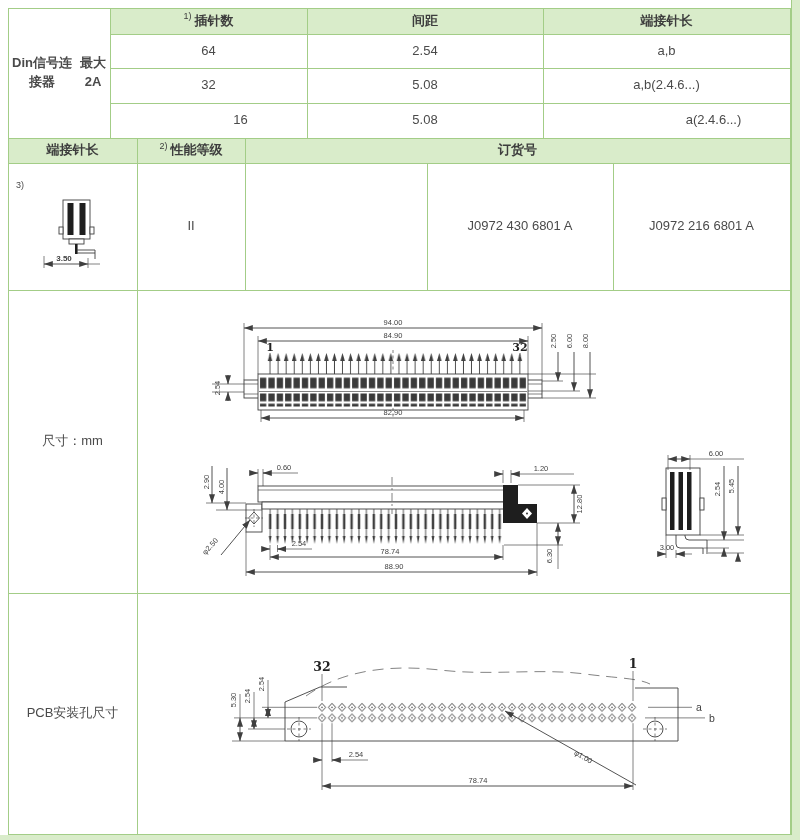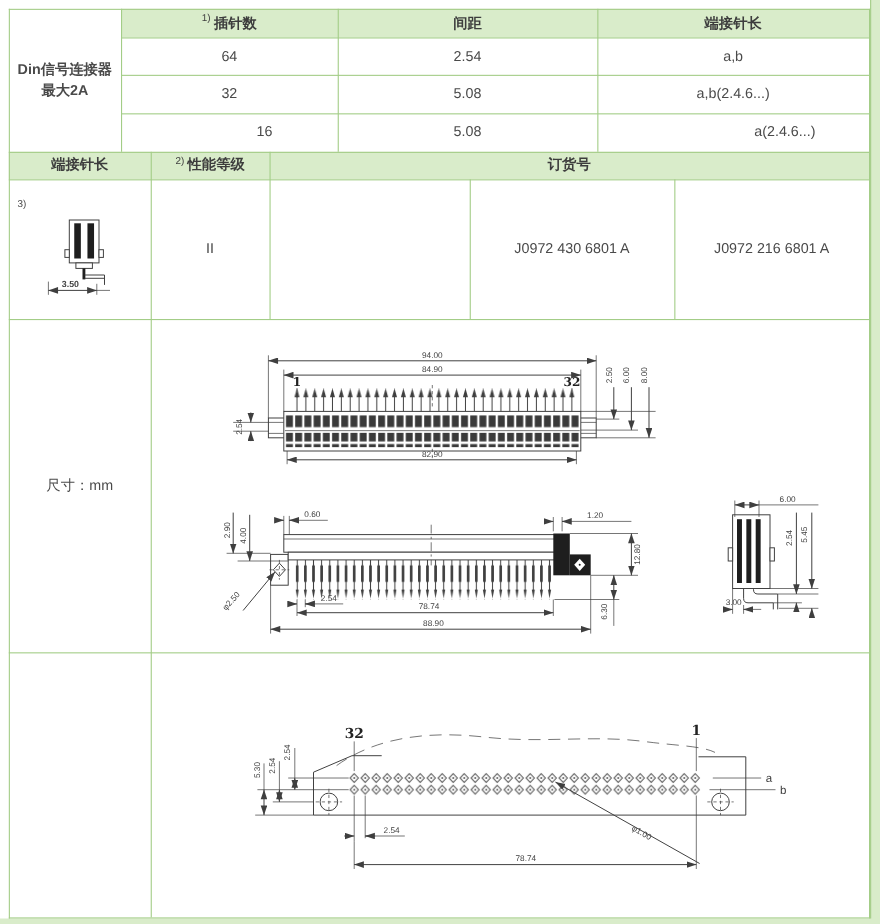--- a/index.html
+++ b/index.html
@@ -6,21 +6,21 @@
   .page{position:relative;width:800px;height:840px;background:#fff;overflow:hidden;
         font-family:"Liberation Sans",sans-serif;color:#4a4a4a;}
   .abs{position:absolute;}
   .fill{background:#d9ecca;}
   .hl{position:absolute;height:1px;background:#a3cd87;}
   .vl{position:absolute;width:1px;background:#a3cd87;}
   .cell{position:absolute;display:flex;align-items:center;justify-content:center;
         font-size:13px;text-align:center;line-height:1.45;}
   .hdr{font-weight:bold;color:#3d3d3d;}
   .pref{font-size:9px;font-weight:normal;position:relative;top:-4px;margin-right:3px;}
-  .col{flex-direction:column;font-weight:bold;}
+  .col{flex-direction:row;font-weight:bold;}
   .fnote{position:absolute;font-size:9px;color:#4a4a4a;}
   svg{position:absolute;}
   .ln{stroke:#3f3f3f;stroke-width:0.9;fill:none;}
   .thin{stroke-width:0.65;}
   .dsh{stroke-dasharray:8 3 2 3;}
   .dsh2{stroke-dasharray:3 2.5;}
   .wt{fill:#fff;stroke:#3f3f3f;stroke-width:0.9;}
   .bk{fill:#1e1e1e;stroke:none;}
   .dim{font:7.5px "Liberation Sans",sans-serif;fill:#3f3f3f;text-anchor:middle;}
   .dimb{font-weight:bold;font-size:8px;}
@@ -121,20 +121,23 @@
   <div class="cell" style="left:427px;top:163px;width:186px;height:127px;">
       <span>J0972 430 6801 A</span>
     </div>
   <div class="cell" style="left:613px;top:163px;width:177px;height:127px;">
       <span>J0972 216 6801 A</span>
     </div>
 
   <div class="cell" style="left:8px;top:290px;width:129px;height:303px;">
       <span>尺寸：mm</span>
     </div>
+  <div class="cell" style="left:8px;top:593px;width:129px;height:241px;">
+      <span>PCB安装孔尺寸</span>
+    </div>
 
   <svg style="left:9px;top:164px;" width="127" height="125" viewBox="9 164 127 125">
     <defs>
       <marker id="c-ae" markerWidth="10" markerHeight="8" refX="8.8" refY="3" orient="auto" markerUnits="userSpaceOnUse">
           <path d="M0,0 L9,3 L0,6 Z" fill="#3f3f3f"></path>
         </marker>
       <marker id="c-as" markerWidth="10" markerHeight="8" refX="0.2" refY="3" orient="auto" markerUnits="userSpaceOnUse">
           <path d="M9,0 L0,3 L9,6 Z" fill="#3f3f3f"></path>
         </marker>
     </defs>

